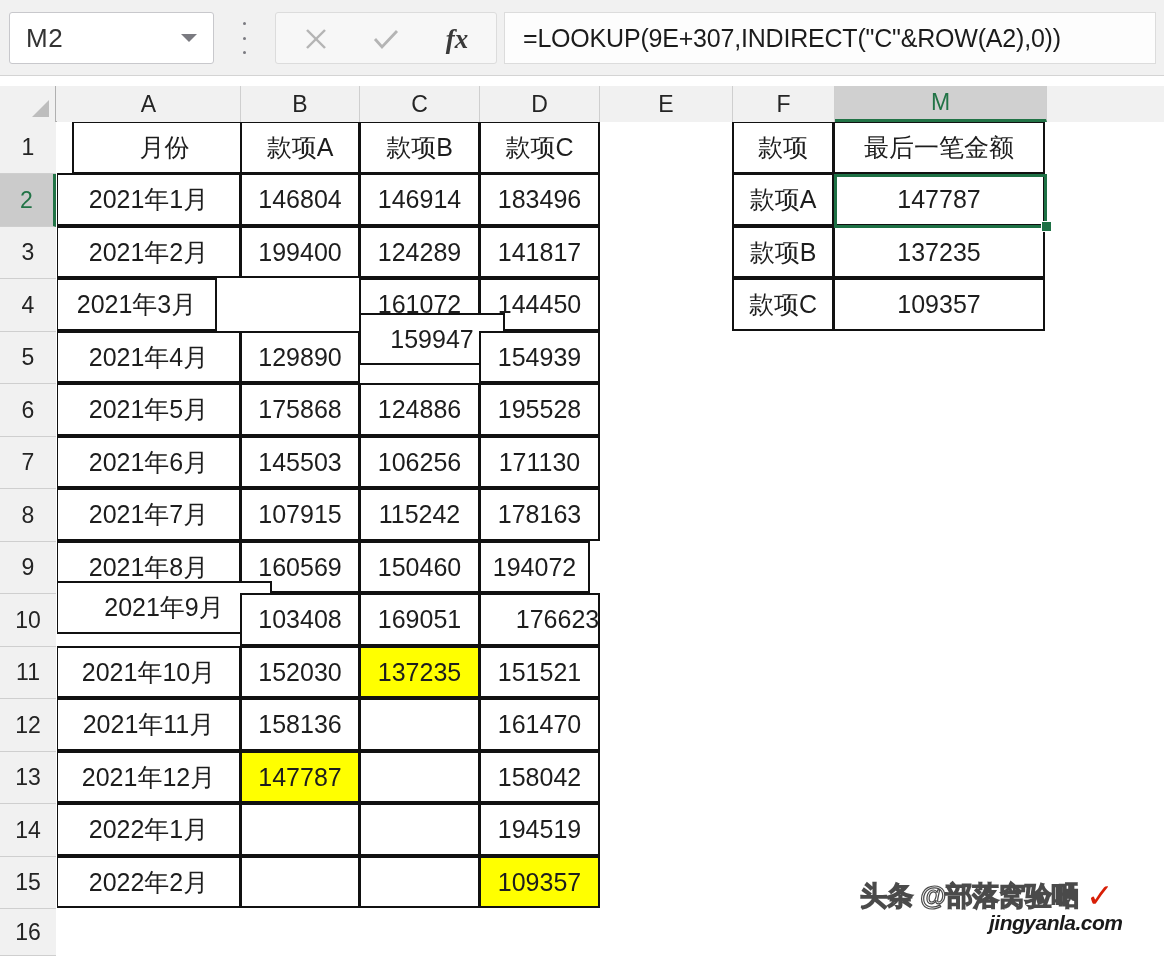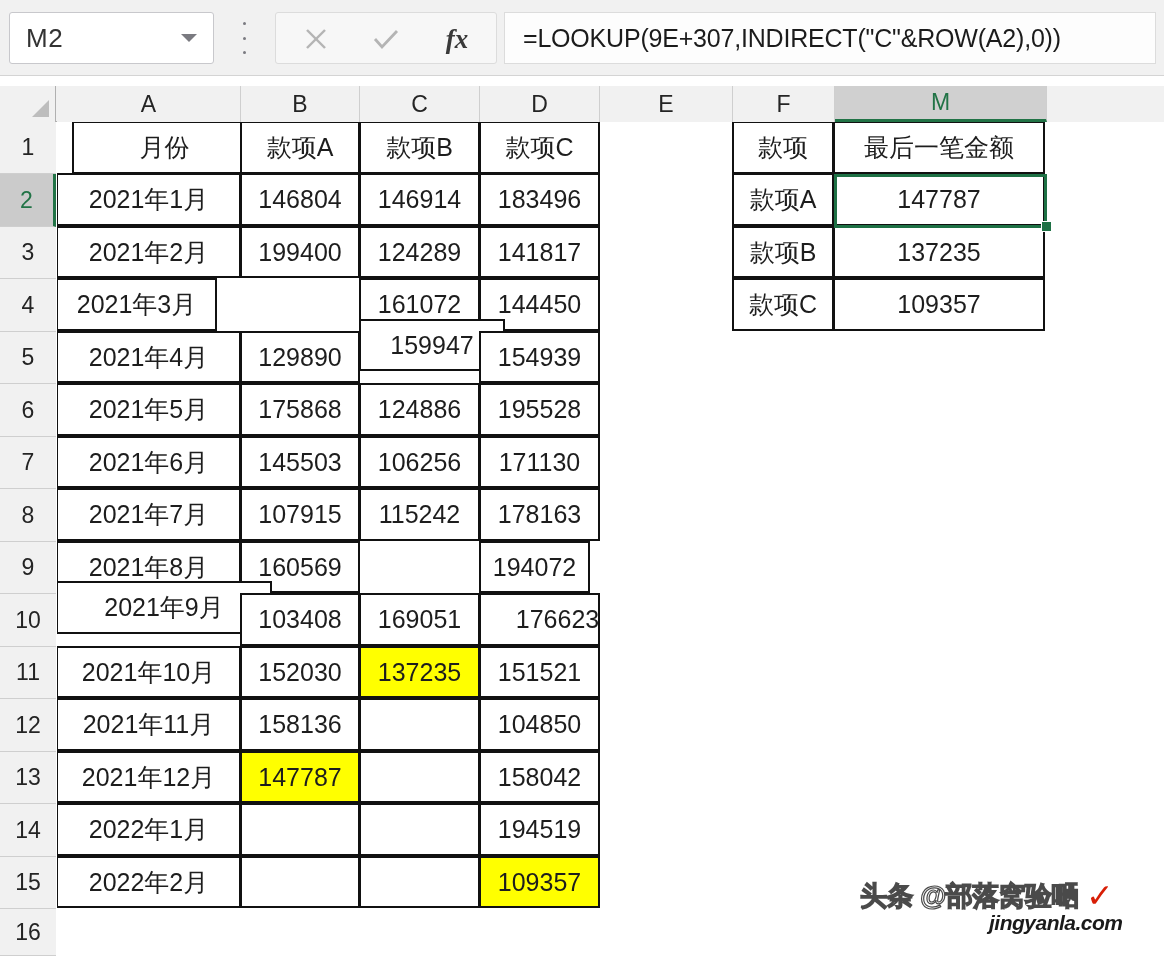--- a/index.html
+++ b/index.html
@@ -283,56 +283,57 @@
   <div class="cell bordered center" style="left:184px; top:105px; width:120px; height:52px;">199400</div>
   <div class="cell bordered center" style="left:303px; top:105px; width:121px; height:52px;">124289</div>
   <div class="cell bordered center" style="left:423px; top:105px; width:121px; height:52px;">141817</div>
 
   <div class="cell bordered center" style="left:0px;   top:157px; width:161px; height:53px;">2021年3月</div>
   <div class="cell bordered center" style="left:303px; top:157px; width:121px; height:53px;">161072</div>
   <div class="cell bordered center" style="left:423px; top:157px; width:121px; height:53px;">144450</div>
 
   <div class="cell bordered center" style="left:0px;   top:210px; width:185px; height:52px;">2021年4月</div>
   <div class="cell bordered center" style="left:184px; top:210px; width:120px; height:52px;">129890</div>
-  <div class="cell bordered center" style="left:303px; top:198px; width:146px; height:52px;">159947</div>
+  <div class="cell bordered center" style="left:303px; top:192px; width:146px; height:52px;">159947</div>
   <div class="cell bordered center" style="left:423px; top:210px; width:121px; height:52px;">154939</div>
 
   <div class="cell bordered center" style="left:0px;   top:262px; width:185px; height:53px;">2021年5月</div>
   <div class="cell bordered center" style="left:184px; top:262px; width:120px; height:53px;">175868</div>
   <div class="cell bordered center" style="left:303px; top:262px; width:121px; height:53px;">124886</div>
   <div class="cell bordered center" style="left:423px; top:262px; width:121px; height:53px;">195528</div>
 
   <div class="cell bordered center" style="left:0px;   top:315px; width:185px; height:52px;">2021年6月</div>
   <div class="cell bordered center" style="left:184px; top:315px; width:120px; height:52px;">145503</div>
   <div class="cell bordered center" style="left:303px; top:315px; width:121px; height:52px;">106256</div>
   <div class="cell bordered center" style="left:423px; top:315px; width:121px; height:52px;">171130</div>
 
   <div class="cell bordered center" style="left:0px;   top:367px; width:185px; height:53px;">2021年7月</div>
   <div class="cell bordered center" style="left:184px; top:367px; width:120px; height:53px;">107915</div>
   <div class="cell bordered center" style="left:303px; top:367px; width:121px; height:53px;">115242</div>
   <div class="cell bordered center" style="left:423px; top:367px; width:121px; height:53px;">178163</div>
 
   <div class="cell bordered center" style="left:0px;   top:420px; width:185px; height:52px;">2021年8月</div>
   <div class="cell bordered center" style="left:184px; top:420px; width:120px; height:52px;">160569</div>
+  <div class="cell bordered center" style="left:303px; top:420px; width:121px; height:52px;">150460</div>
   <div class="cell bordered center" style="left:423px; top:420px; width:111px; height:52px;">194072</div>
 
   <div class="cell bordered center" style="left:0px;   top:460px; width:216px; height:53px;">2021年9月</div>
   <div class="cell bordered center" style="left:184px; top:472px; width:120px; height:53px;">103408</div>
   <div class="cell bordered center" style="left:303px; top:472px; width:121px; height:53px;">169051</div>
   <div class="cell bordered center" style="left:423px; top:472px; width:121px; height:53px;padding-left:36px;">176623</div>
 
   <div class="cell bordered center" style="left:0px;   top:525px; width:185px; height:52px;">2021年10月</div>
   <div class="cell bordered center" style="left:184px; top:525px; width:120px; height:52px;">152030</div>
   <div class="cell bordered center yellow" style="left:303px; top:525px; width:121px; height:52px;">137235</div>
   <div class="cell bordered center" style="left:423px; top:525px; width:121px; height:52px;">151521</div>
 
   <div class="cell bordered center" style="left:0px;   top:577px; width:185px; height:53px;">2021年11月</div>
   <div class="cell bordered center" style="left:184px; top:577px; width:120px; height:53px;">158136</div>
   <div class="cell bordered center empty" style="left:303px; top:577px; width:121px; height:53px;"></div>
-  <div class="cell bordered center" style="left:423px; top:577px; width:121px; height:53px;">104850</div>
+  <div class="cell bordered center" style="left:423px; top:577px; width:121px; height:53px;">161470</div>
 
   <div class="cell bordered center" style="left:0px;   top:630px; width:185px; height:52px;">2021年12月</div>
   <div class="cell bordered center yellow" style="left:184px; top:630px; width:120px; height:52px;">147787</div>
   <div class="cell bordered center empty" style="left:303px; top:630px; width:121px; height:52px;"></div>
   <div class="cell bordered center" style="left:423px; top:630px; width:121px; height:52px;">158042</div>
 
   <div class="cell bordered center" style="left:0px;   top:682px; width:185px; height:53px;">2022年1月</div>
   <div class="cell bordered center empty" style="left:184px; top:682px; width:120px; height:53px;"></div>
   <div class="cell bordered center empty" style="left:303px; top:682px; width:121px; height:53px;"></div>
   <div class="cell bordered center" style="left:423px; top:682px; width:121px; height:53px;">194519</div>

